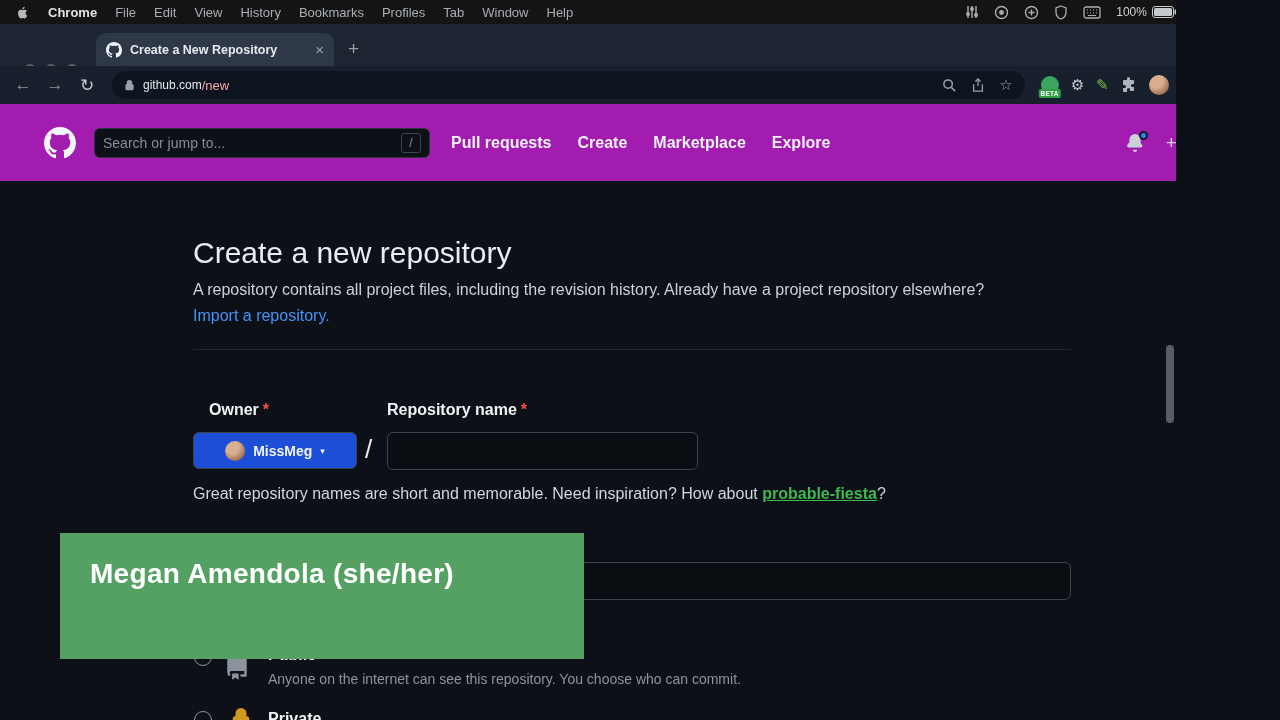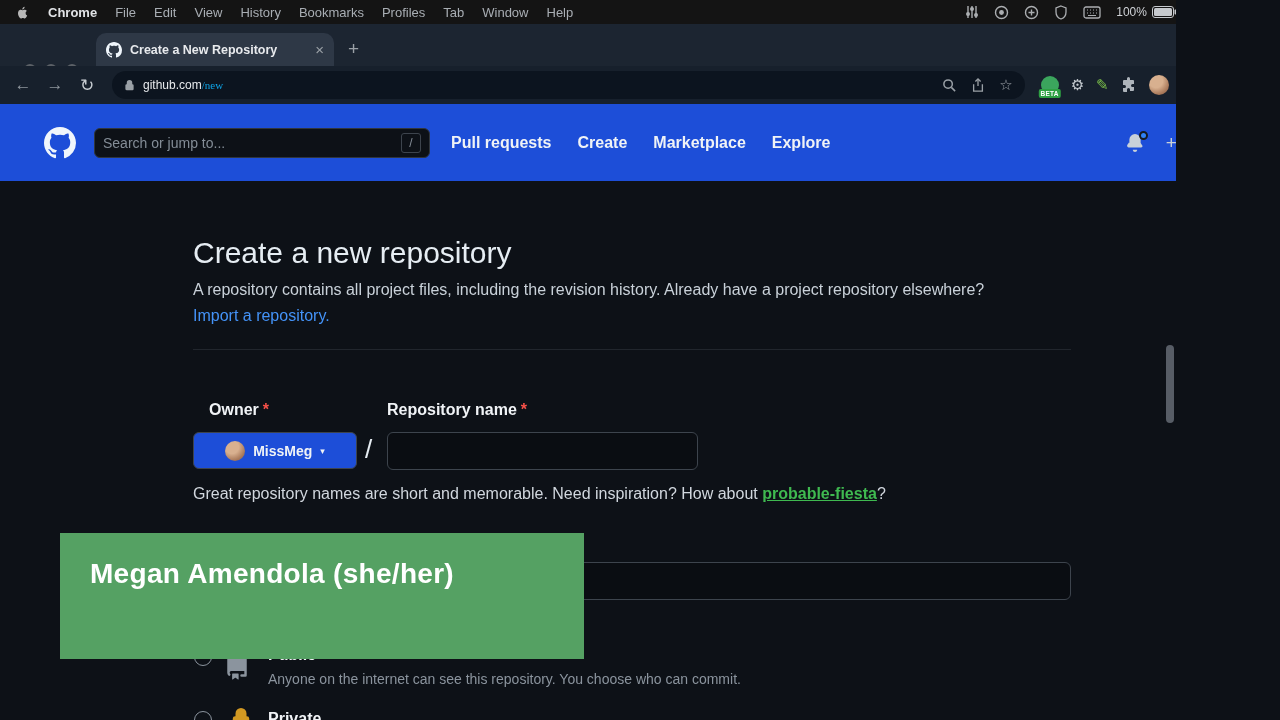--- a/index.html
+++ b/index.html
@@ -35,40 +35,40 @@
   .tab-chevron { position:absolute; right:14px; top:14px; color:#9aa0a6; font-size:13px; }
 
   
   .toolbar { position:absolute; top:66px; left:0; width:1280px; height:38px;
              background:#17202c; display:flex; align-items:center; padding:0 10px; gap:6px; }
   .navbtn { width:26px; text-align:center; font-size:17px; color:#8f969d; }
   .navbtn.reload { color:#c7ccd1; }
   .addressbar { flex:1; height:28px; background:#0c141f; border-radius:14px;
                 display:flex; align-items:center; padding:0 12px; gap:8px; margin:0 6px; }
   .addr-host { font-size:12px; color:#e8eaed; }
-  .addr-path { font-size:11px; color:#0ea5e9; margin-left:-8px;font-family:Liberation Serif, serif; }
+  .addr-path { font-size:13px; color:#fca5a5; margin-left:-8px; }
   .addr-icons { margin-left:auto; display:flex; align-items:center; gap:14px; color:#9aa0a6; }
   .addr-icons .glyph { font-size:15px; }
   .extras { display:flex; align-items:center; gap:12px; padding:0 4px; }
   .ext-icon { position:relative; display:flex; align-items:center; justify-content:center; }
   .ext-circle { width:18px; height:18px; border-radius:50%; background:#3ba55d; }
   .ext-badge { position:absolute; bottom:-4px; left:50%; transform:translateX(-50%);
                background:#2ea043; color:#fff; font-size:6.5px; font-weight:700;
                padding:1px 2px; border-radius:2px; letter-spacing:.3px; }
   .glyph-gear { font-size:15px; color:#c6cbd1; }
   .glyph-pencil { font-size:15px; color:#7cc04a; }
   .avatar { width:20px; height:20px; border-radius:50%;
             background:radial-gradient(circle at 35% 30%, #d8b08f 0 35%, #a9795a 70%, #7d5842 100%); }
   .update-btn { height:24px; border:1px solid #9aa0a6; border-radius:12px; color:#e3e6e9;
                 font-size:12.5px; display:flex; align-items:center; gap:12px; padding:0 9px; }
   .update-btn .kebab { color:#c6cbd1; font-size:13px; }
 
   
   .gh-header { position:absolute; top:104px; left:0; width:1280px; height:77px;
-               background:#1d4ed8; display:flex; align-items:center; padding:0 44px; }
+               background:#a21caf; display:flex; align-items:center; padding:0 44px; }
   .gh-logo { margin-right:18px; display:flex; }
   .gh-search { width:336px; height:30px; border:1px solid #30363d; background:#0d1117;
                border-radius:6px; display:flex; align-items:center; padding:0 8px; gap:6px; }
   .gh-search input { flex:1; background:transparent; border:none; outline:none;
                      font-size:14px; color:#c9d1d9; font-family:inherit; }
   .gh-search input::placeholder { color:#848d97; }
   .slash-badge { min-width:20px; height:20px; border:1px solid #3d444d; border-radius:3px;
                  color:#848d97; font-size:12px; display:flex; align-items:center;
                  justify-content:center; }
   .gh-nav { display:flex; gap:26px; margin-left:21px; }

